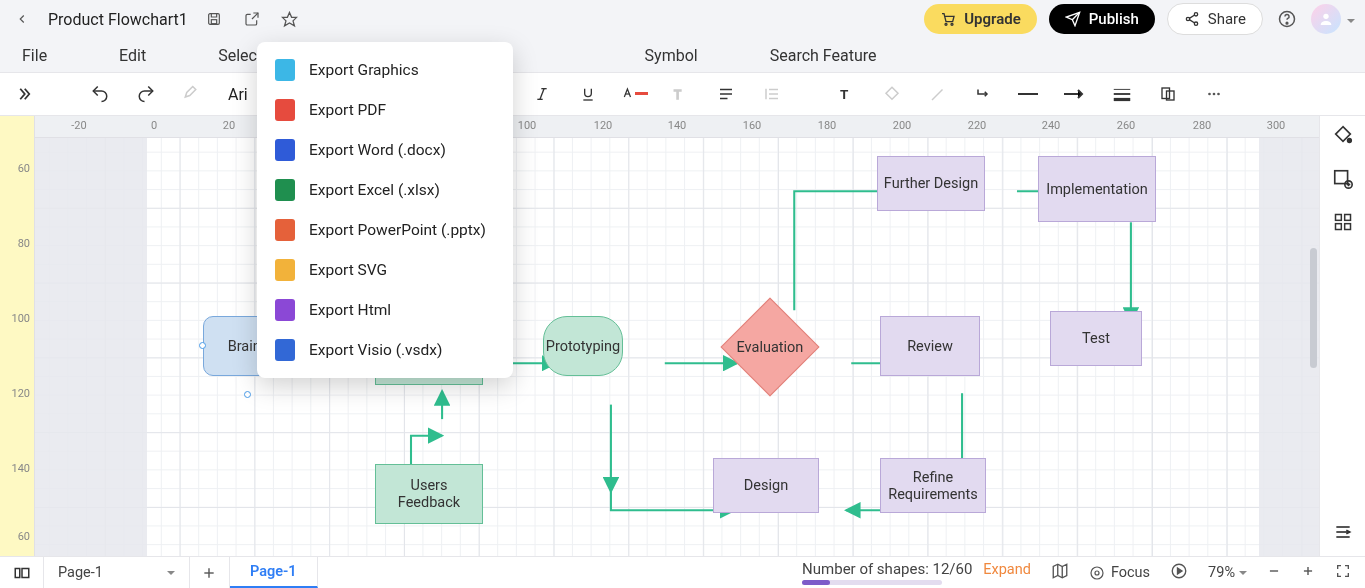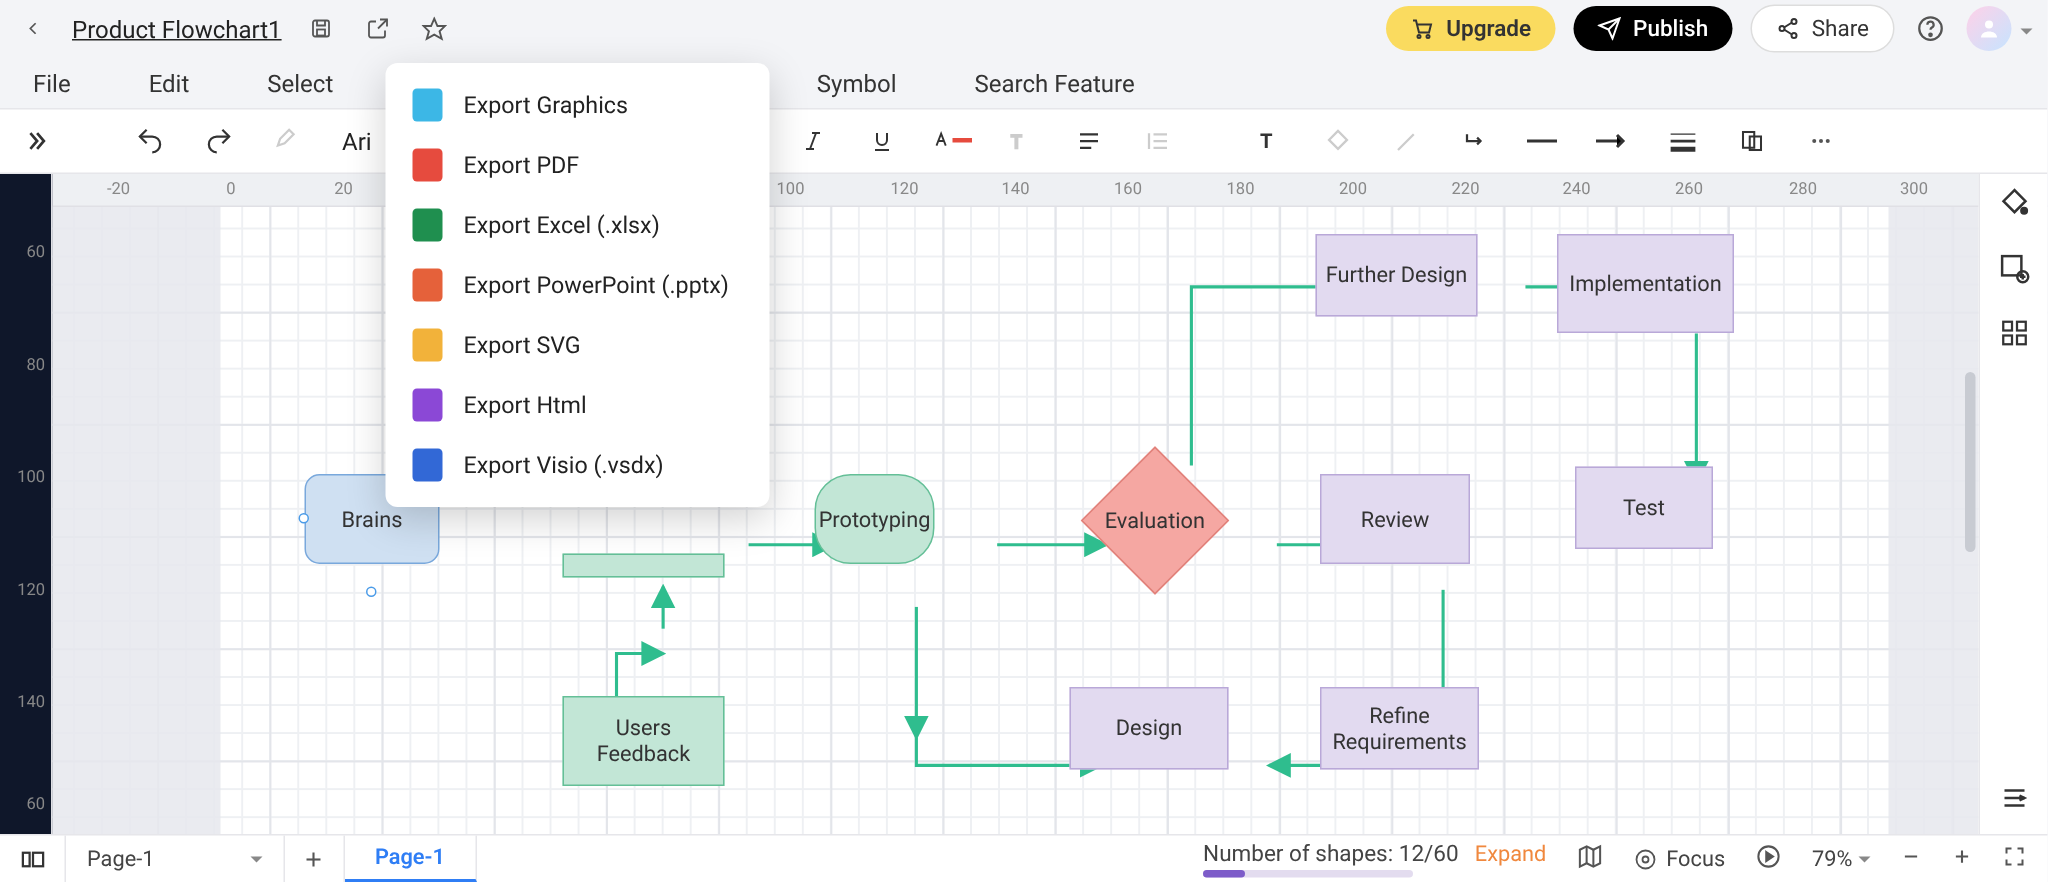--- a/index.html
+++ b/index.html
@@ -2,39 +2,39 @@
 <html><head>
 <meta charset="utf-8">
 <style>
   :root { font-family: -apple-system, BlinkMacSystemFont, 'Segoe UI', Roboto, Arial, sans-serif; }
   * { box-sizing: border-box; }
   html, body { margin:0; padding:0; width:1365px; height:588px; overflow:hidden; background:#f3f4f7; color:#333; }
   
   .titlebar { height:38px; display:flex; align-items:center; padding:0 10px; gap:12px; }
   .titlebar .left { display:flex; align-items:center; gap:14px; }
   .icon-btn { width:24px; height:24px; display:flex; align-items:center; justify-content:center; color:#555; cursor:pointer; }
-  .titlebar .doc-title { font-size:16px; color:#222;text-decoration:underline; }
+  .titlebar .doc-title { font-size:16px; color:#222; }
   .titlebar .right { margin-left:auto; display:flex; align-items:center; gap:12px; }
   .btn { display:flex; align-items:center; gap:8px; padding:6px 16px; border-radius:18px; font-size:15px; cursor:pointer; }
   .btn-upgrade { background:#fadb5f; color:#333; font-weight:600; }
   .btn-publish { background:#000000; color:#fff; font-weight:500; }
   .btn-share { background:#fff; color:#333; border:1px solid #ddd; }
   .avatar { width:30px; height:30px; border-radius:50%; background:linear-gradient(135deg,#ffd1e8,#c6e4ff); display:flex; align-items:center; justify-content:center; position:relative; }
   .avatar::after { content:'';  }
   .avatar-wrap { display:flex; align-items:center; gap:2px; }
   
-  .menubar { height:34px; display:flex; align-items:center; padding:0 22px; gap:52px; font-size:16px; color:#333; background:#f3f4f7; }
+  .menubar { height:34px; display:flex; align-items:center; padding:0 22px; gap:72px; font-size:16px; color:#333; background:#f3f4f7; }
   .menubar .item { cursor:pointer; }
   
   .toolbar { height:44px; background:#fff; border-top:1px solid #e6e6ea; border-bottom:1px solid #e6e6ea; display:flex; align-items:center; padding:0 10px; gap:18px; }
   .toolbar .tool { width:28px; height:28px; color:#555; display:flex; align-items:center; justify-content:center; cursor:pointer; }
   .toolbar .font-name { font-size:16px; color:#222; padding:0 4px; }
   
   .workspace { position:relative; height:440px; background:#f3f4f7; display:flex; }
-  .left-gutter { width:35px; background:#0f172a; border-right:1px solid #e0e0e5; position:relative; font-size:11px; color:#888; }
+  .left-gutter { width:35px; background:#fef9c3; border-right:1px solid #e0e0e5; position:relative; font-size:11px; color:#888; }
   .left-gutter div { position:absolute; right:4px; transform:translateY(-50%); }
   .right-sidebar { position:absolute; right:0; top:0; bottom:0; width:46px; background:#fff; border-left:1px solid #e6e6ea; display:flex; flex-direction:column; align-items:center; padding-top:8px; gap:18px; }
   .right-sidebar .tool { color:#444; cursor:pointer; }
   .canvas { flex:1; position:relative; overflow:hidden; }
   .top-ruler { height:22px; background:#eef0f3; border-bottom:1px solid #e0e0e5; position:relative; font-size:11px; color:#888; margin-left:0; }
   .top-ruler div { position:absolute; top:3px; transform:translateX(-50%); }
   .grid { position:absolute; inset:22px 0 0 0; background-color:#fff;
     background-image:
       linear-gradient(#eef0f3 1px, transparent 1px),
       linear-gradient(90deg, #eef0f3 1px, transparent 1px);
@@ -410,20 +410,24 @@
 <div class="dropdown" id="export-menu">
     <div class="row">
       <div class="file-icon" style="background: rgb(60, 183, 230);"></div>
       <span>Export Graphics</span>
     </div>
     <div class="row">
       <div class="file-icon" style="background: rgb(230, 75, 62);"></div>
       <span>Export PDF</span>
     </div>
     <div class="row">
+      <div class="file-icon" style="background: rgb(47, 91, 216);"></div>
+      <span>Export Word (.docx)</span>
+    </div>
+    <div class="row">
       <div class="file-icon" style="background: rgb(31, 143, 79);"></div>
       <span>Export Excel (.xlsx)</span>
     </div>
     <div class="row">
       <div class="file-icon" style="background: rgb(229, 97, 58);"></div>
       <span>Export PowerPoint (.pptx)</span>
     </div>
     <div class="row">
       <div class="file-icon" style="background: rgb(242, 178, 58);"></div>
       <span>Export SVG</span>

